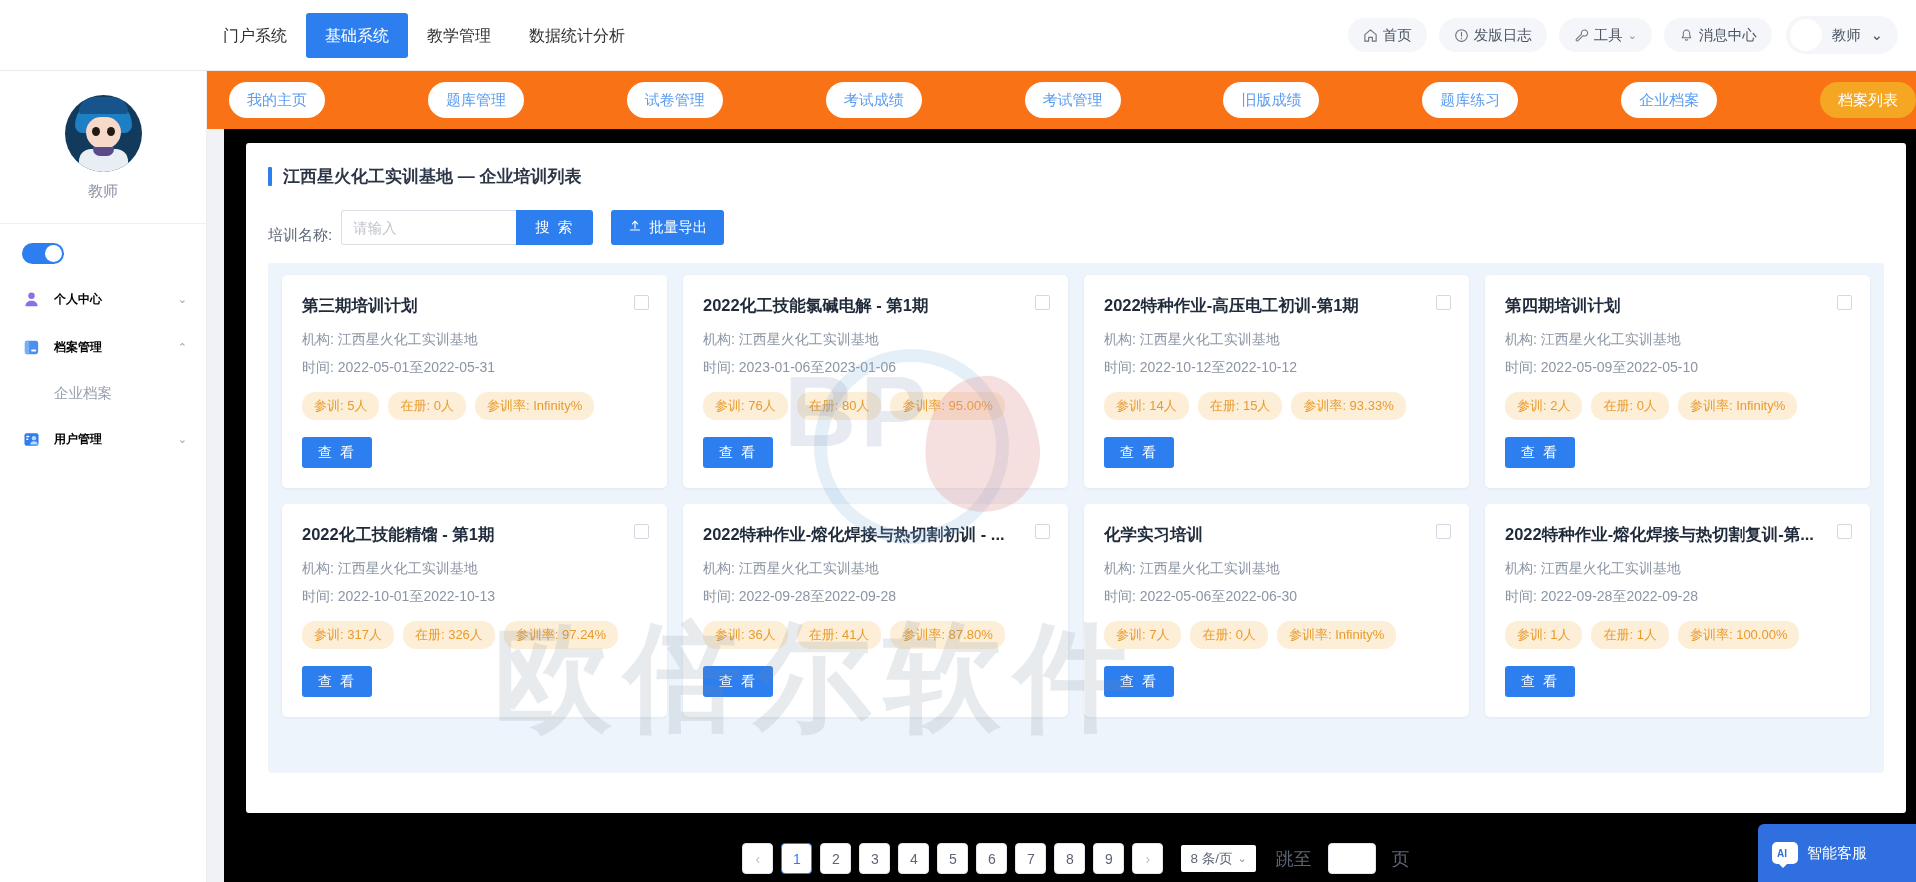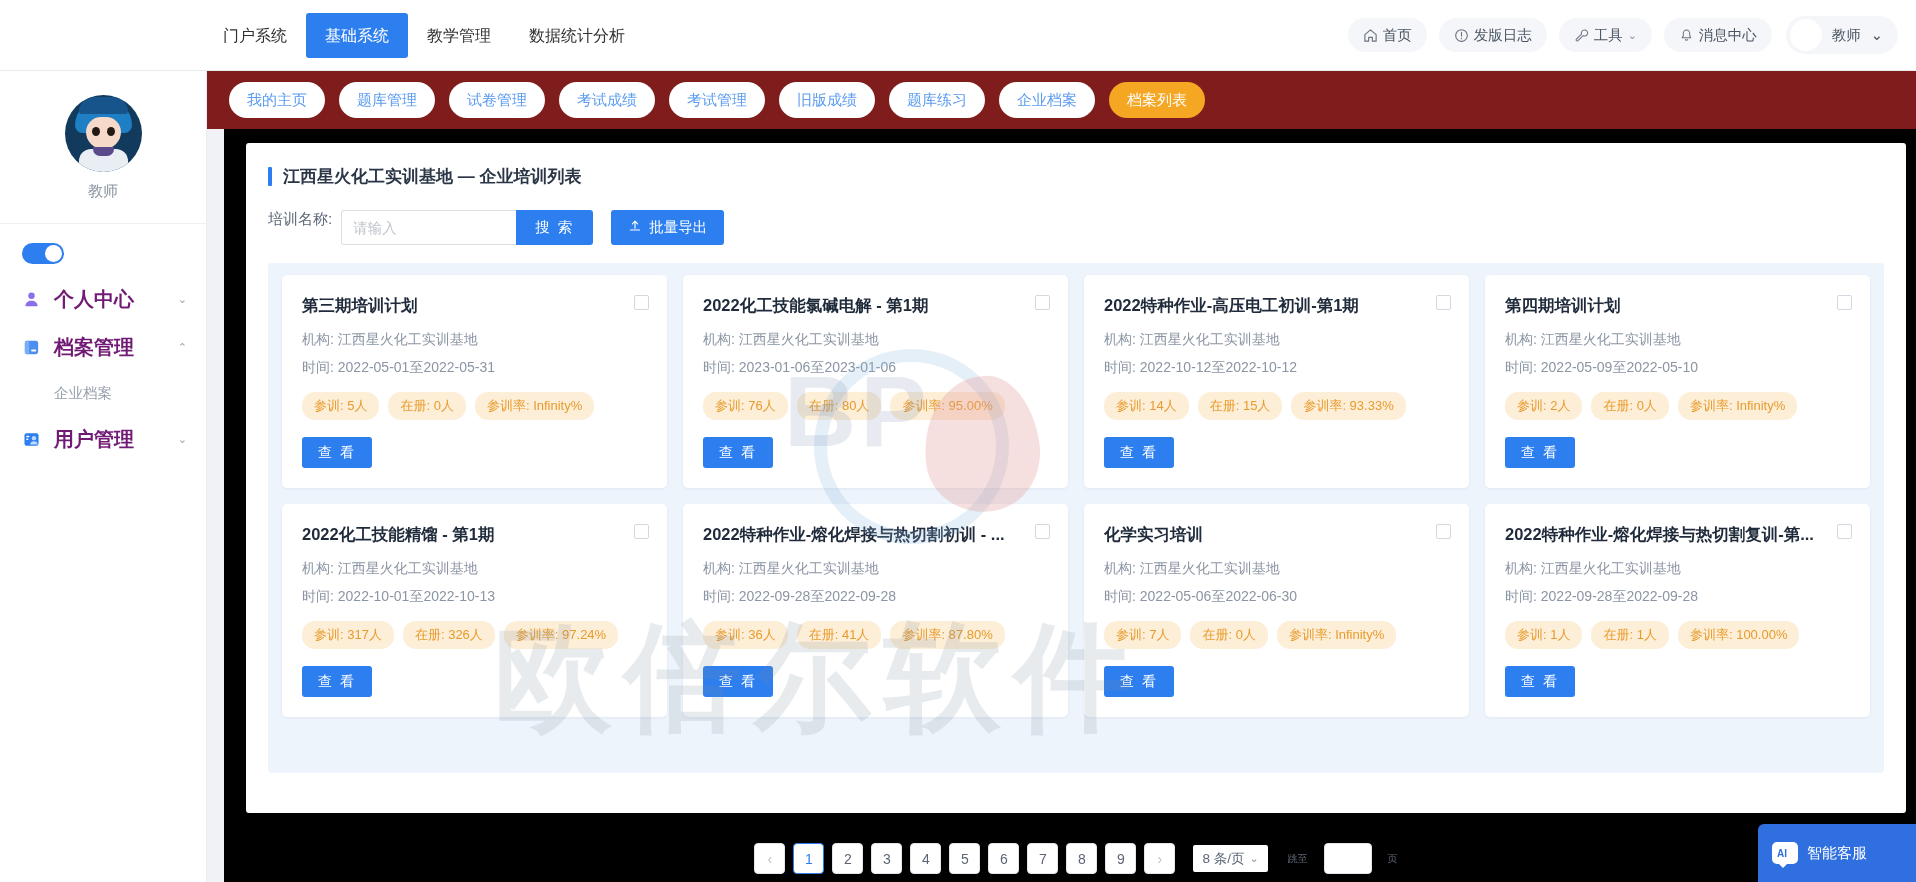--- a/index.html
+++ b/index.html
@@ -101,33 +101,33 @@
   }
   .switch .knob {
     position: absolute; right: 2px; top: 2px;
     width: 17px; height: 17px; border-radius: 50%; background: #fff;
   }
   .side-item {
     display: flex; align-items: center;
     height: 48px; padding: 0 19px 0 22px; cursor: pointer;
   }
   .side-ico { width: 19px; height: 19px; margin-right: 13px; flex: 0 0 auto; }
-  .side-label { font-size: 20px; color: #701a75; font-weight: 600; }
+  .side-label { font-size: 12px; color: #000000; font-weight: 600; }
   .side-arrow { margin-left: auto; font-size: 11px; color: #9aa3b0; }
   .side-sub {
     height: 44px; display: flex; align-items: center;
     padding-left: 54px; font-size: 14.5px; color: #97a0ad; cursor: pointer;
   }
 
   
   .tabbar {
     position: absolute; top: 71px; left: 207px;
     width: 1709px; height: 58px;
-    background: #7f1d1d;
-    display: flex; align-items: center; padding-left: 22px; gap: 14px;
+    background: #f97316;
+    display: flex; align-items: center; padding-left: 22px; gap: 14px; justify-content: space-between;
   }
   .tab {
     height: 36px; min-width: 93px; padding: 0 18px;
     background: #ffffff; border-radius: 18px;
     display: flex; align-items: center; justify-content: center;
     font-size: 15px; color: #5c9cf0; cursor: pointer; white-space: nowrap;
   }
   .tab.active { background: #f5a623; color: #ffffff; }
 
   
@@ -141,21 +141,21 @@
     width: 1660px; height: 670px;
     background: #ffffff; border-radius: 3px;
   }
   .panel-title {
     display: flex; align-items: center; gap: 11px;
     padding: 22px 0 0 22px;
     font-size: 17px; font-weight: 700; color: #2a3546;
   }
   .title-bar { width: 4px; height: 19px; background: #2d7ff0; border-radius: 1px; }
 
-  .searchrow { display: flex; align-items: flex-start; gap: 0; padding: 22px 0 0 22px; }
+  .searchrow { display: flex; align-items: flex-end; gap: 0; padding: 22px 0 0 22px; }
   .searchrow .lbl { font-size: 15px; color: #5c6676; margin-right: 9px; }
   .sinput {
     width: 175px; height: 35px;
     border: 1px solid #dcdfe6; border-right: none;
     border-radius: 3px 0 0 3px;
     padding: 0 11px; font-size: 14.5px; color: #333;
     font-family: inherit; outline: none; background: #fff;
   }
   .sinput::placeholder { color: #c0c4cc; }
   .sbtn {
@@ -227,21 +227,21 @@
     font-size: 14px; color: #5d6575; cursor: pointer;
   }
   .pg.active { border-color: #2d7ff0; color: #2d7ff0; }
   .pg.arrow { color: #b9c0cb; }
   .pg-size {
     height: 31px; padding: 0 9px; margin-left: 8px;
     border: 2px solid #000000; border-radius: 4px; background: #fff;
     display: flex; align-items: center; gap: 5px;
     font-size: 13.5px; color: #5d6575; cursor: pointer;
   }
-  .pg-text { font-size: 10px; color: #5d6575; margin-left: 10px; }
+  .pg-text { font-size: 18px; color: #5d6575; margin-left: 10px; }
   .pg-jump {
     width: 48px; height: 31px; margin: 0 8px;
     border: 1px solid #e2e6ec; border-radius: 4px; background: #fff;
     outline: none; font-family: inherit; font-size: 14px; padding: 0 6px;
   }
 
   
   .watermark {
     position: absolute; left: 0; top: 0; width: 100%; height: 100%;
     pointer-events: none; overflow: hidden; z-index: 5;

